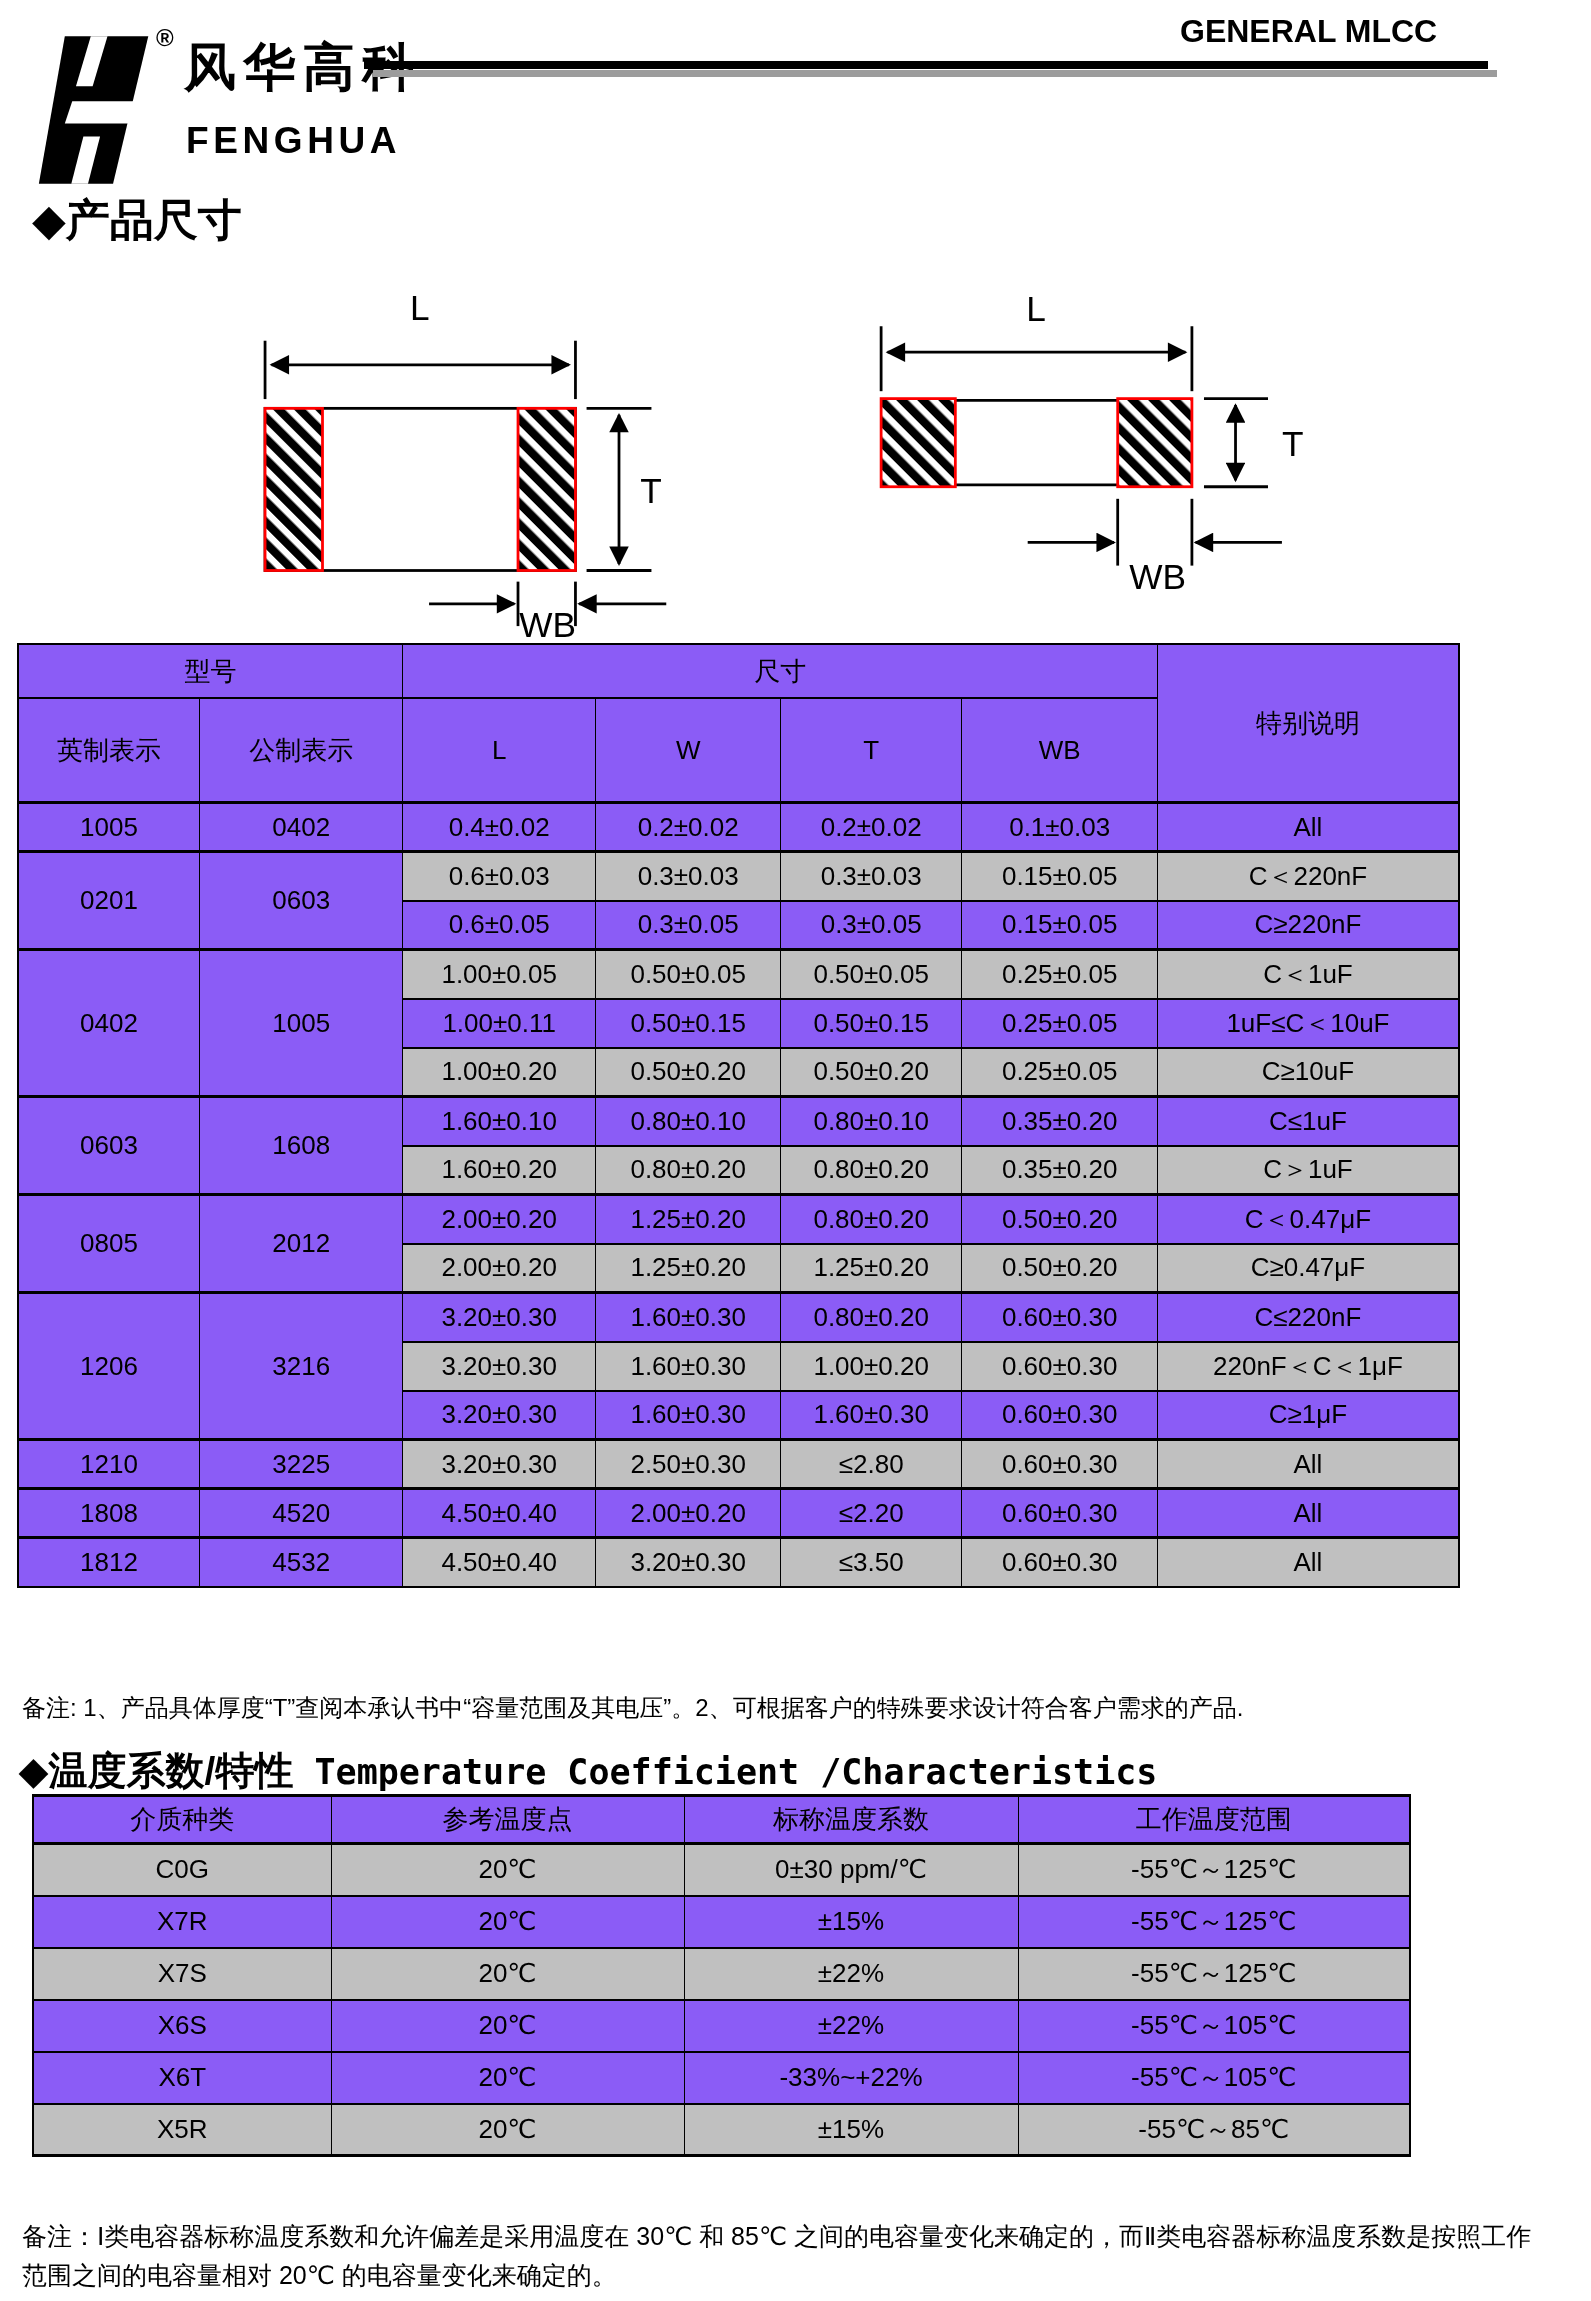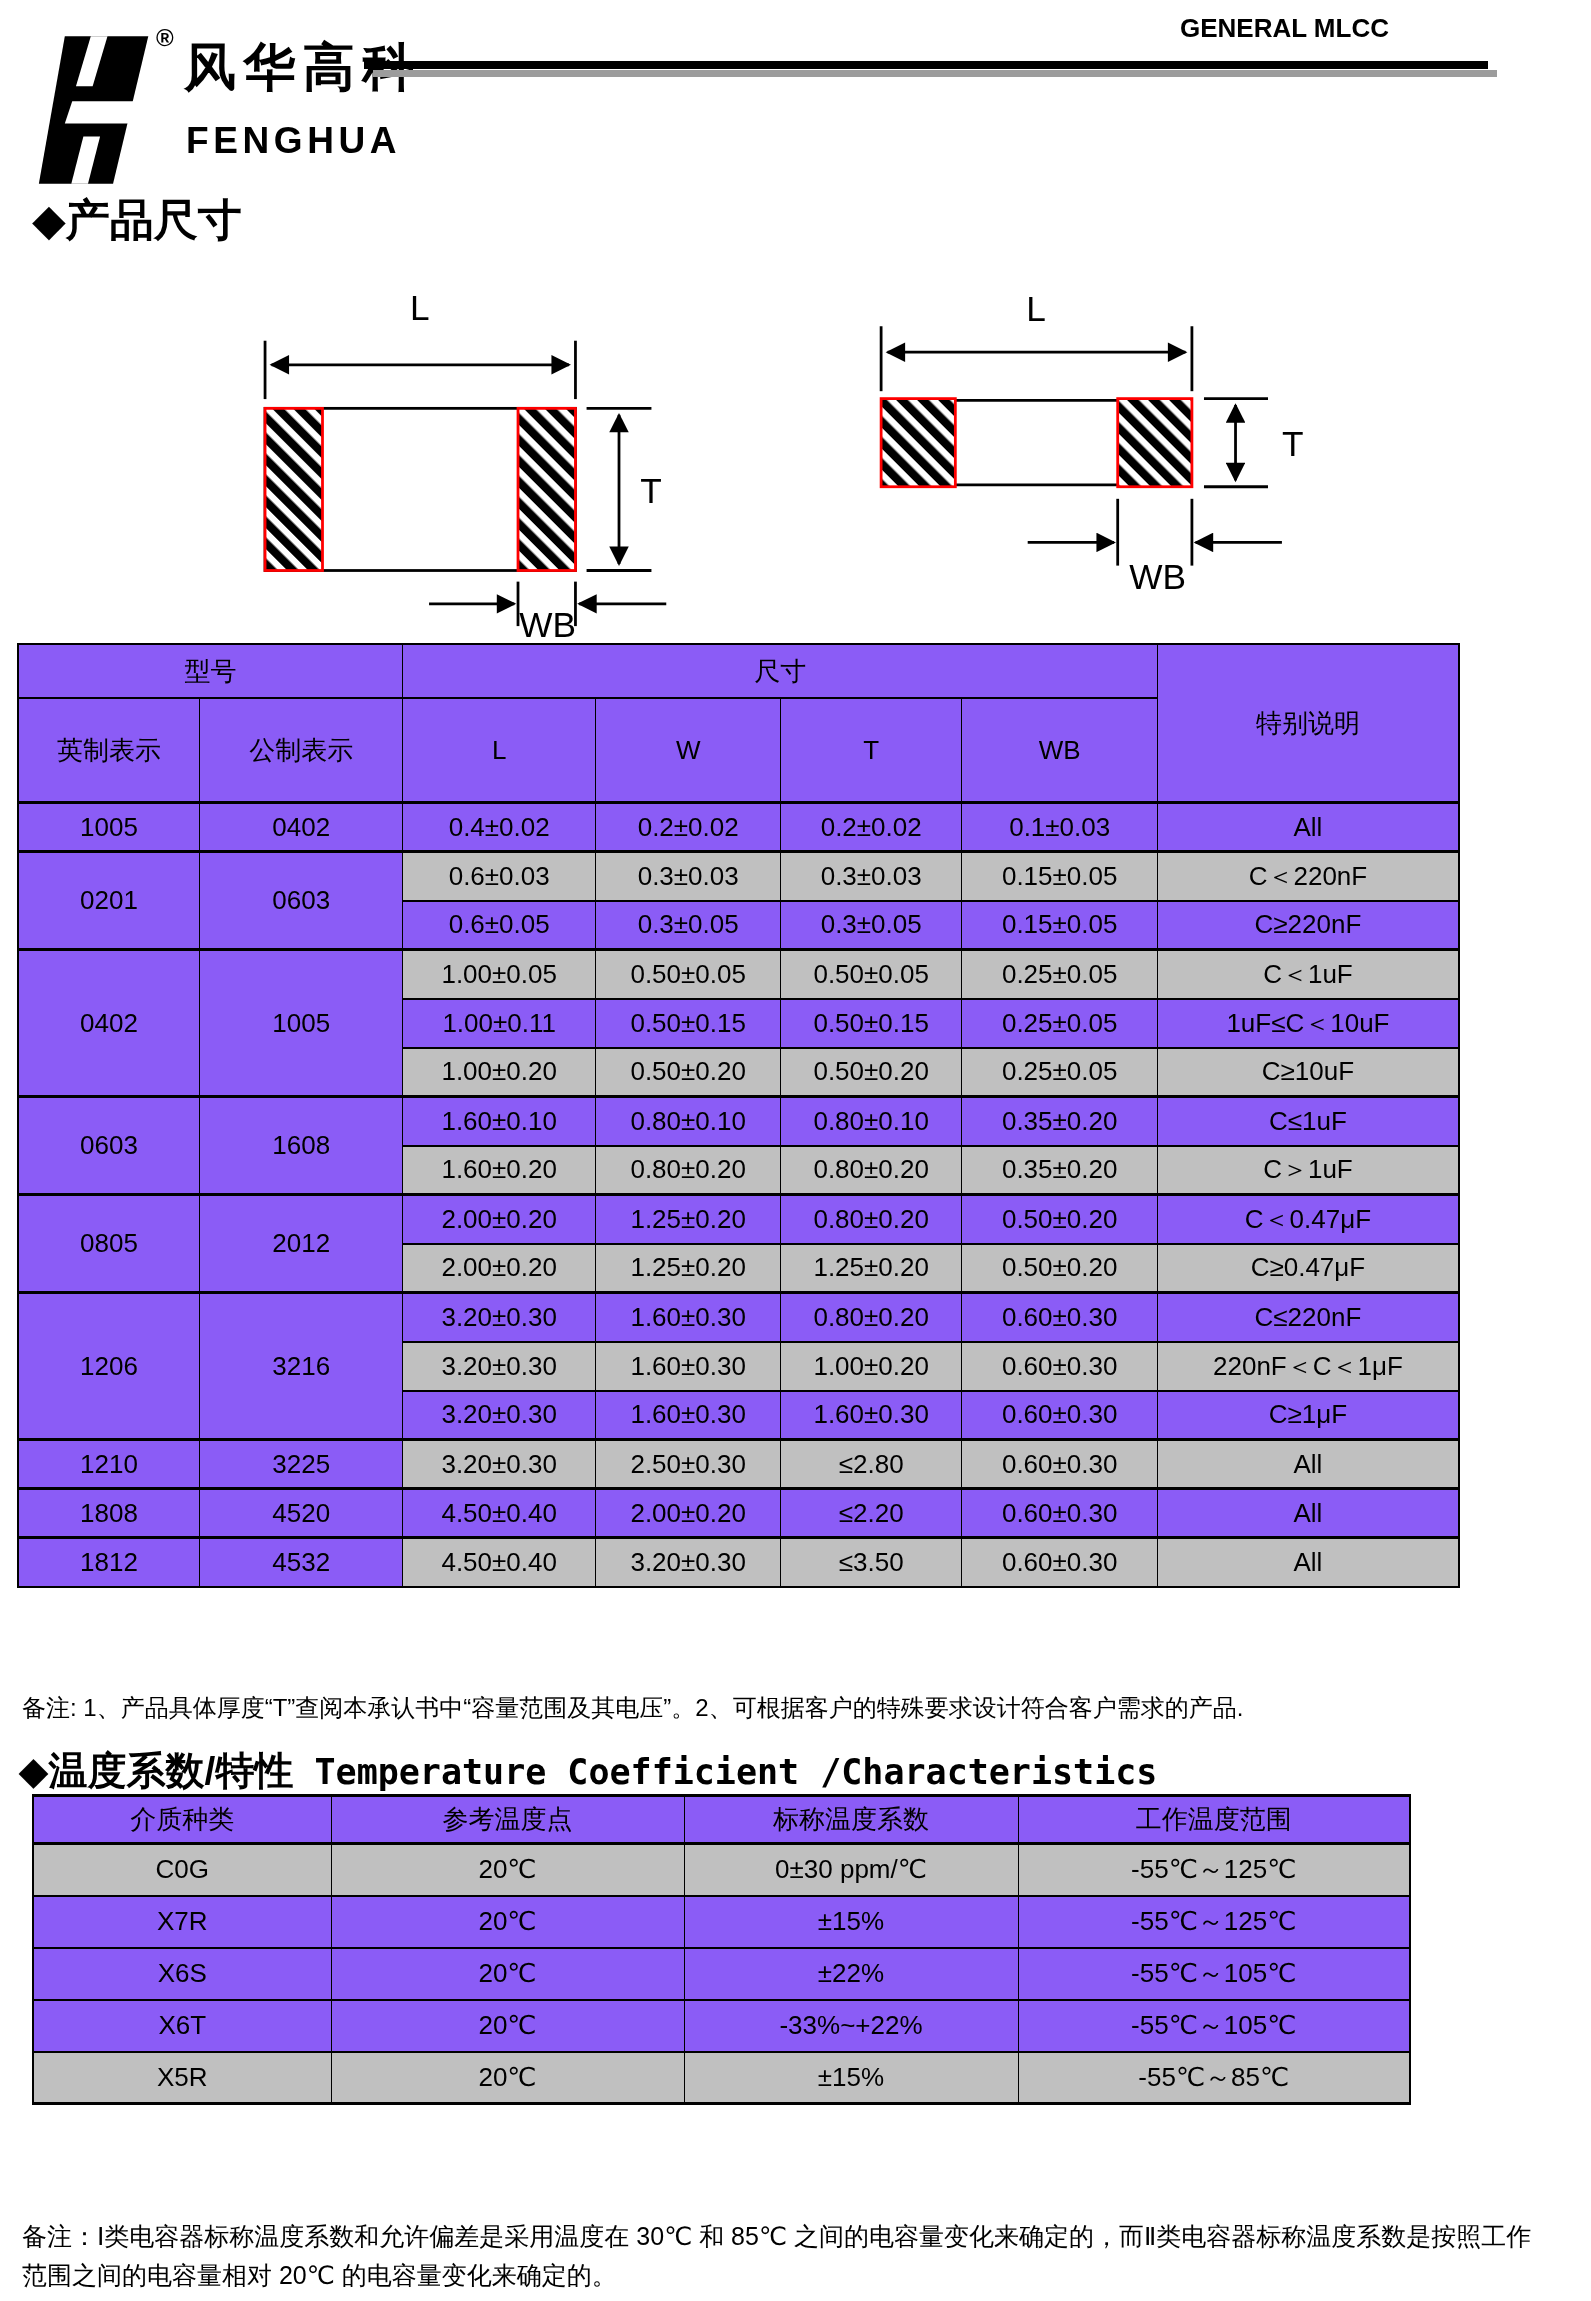--- a/index.html
+++ b/index.html
@@ -10,21 +10,21 @@
   }
   .abs{position:absolute;}
 
   
   .logo-mark{left:37px;top:32px;width:115px;height:156px;}
   .reg-mark{left:156px;top:24px;font-size:24px;font-weight:bold;}
   .brand-cn{left:184px;top:41px;font-size:52px;font-weight:bold;letter-spacing:7.4px;line-height:1;}
   .brand-en{left:186px;top:122px;font-size:37px;font-weight:bold;letter-spacing:4.6px;line-height:1;}
   .rule-black{left:364px;top:61px;width:1124px;height:8.3px;background:#000;}
   .rule-gray{left:373px;top:70px;width:1124px;height:6.5px;background:#9c9c9c;}
-  .doc-title{left:1180px;top:13px;font-size:26px;font-weight:bold;letter-spacing:0px;}
+  .doc-title{left:1180px;top:13px;font-size:32px;font-weight:bold;letter-spacing:0px;}
 
   
   .sec1-title{left:32px;top:191px;font-size:44px;font-weight:bold;}
   .sec2-title{left:18.6px;top:1744px;font-size:39px;font-weight:bold;white-space:nowrap;}
   .sec2-title .en{font-family:"DejaVu Sans Mono","Liberation Mono",monospace;font-size:35px;font-weight:600;margin-top:20px;}
 
   
   .note1{left:22px;top:1692px;font-size:24px;white-space:nowrap;}
   .note2{left:22px;top:2217px;font-size:25px;line-height:39px;width:1558px;}
 
@@ -326,20 +326,26 @@
           <td class="shaded">0±30 ppm/℃</td>
           <td class="shaded">-55℃～125℃</td>
         </tr>
         <tr>
           <td>X7R</td>
           <td>20℃</td>
           <td>±15%</td>
           <td>-55℃～125℃</td>
         </tr>
         <tr>
+          <td class="shaded">X7S</td>
+          <td class="shaded">20℃</td>
+          <td class="shaded">±22%</td>
+          <td class="shaded">-55℃～125℃</td>
+        </tr>
+        <tr>
           <td>X6S</td>
           <td>20℃</td>
           <td>±22%</td>
           <td>-55℃～105℃</td>
         </tr>
         <tr>
           <td>X6T</td>
           <td>20℃</td>
           <td>-33%~+22%</td>
           <td>-55℃～105℃</td>

